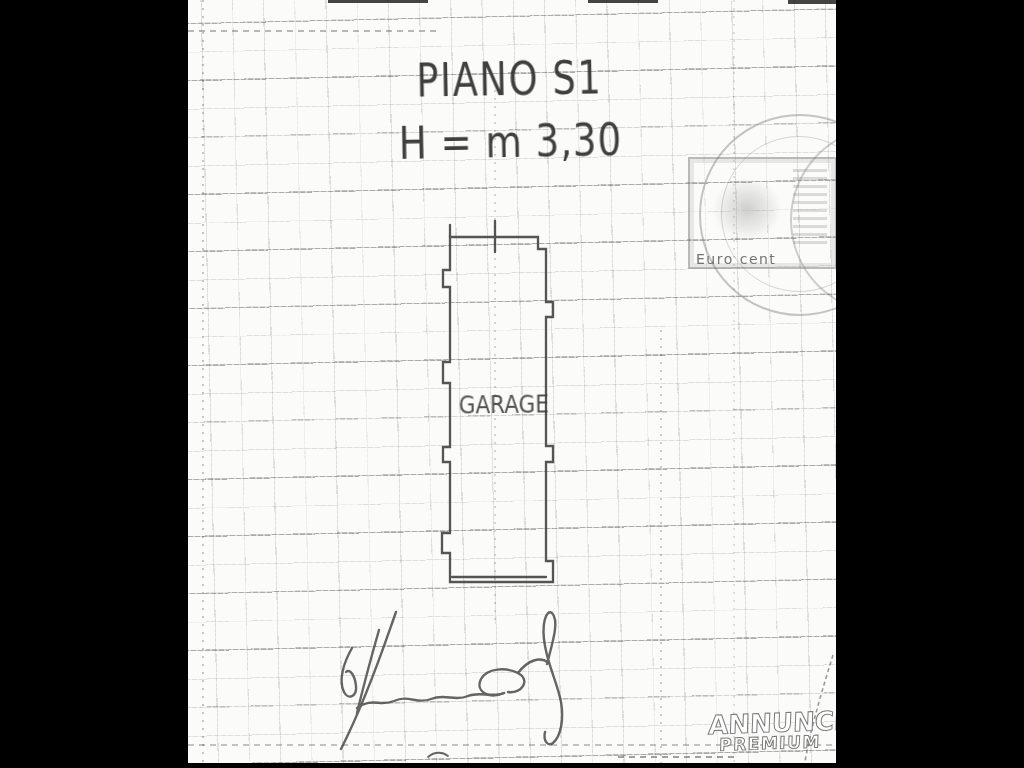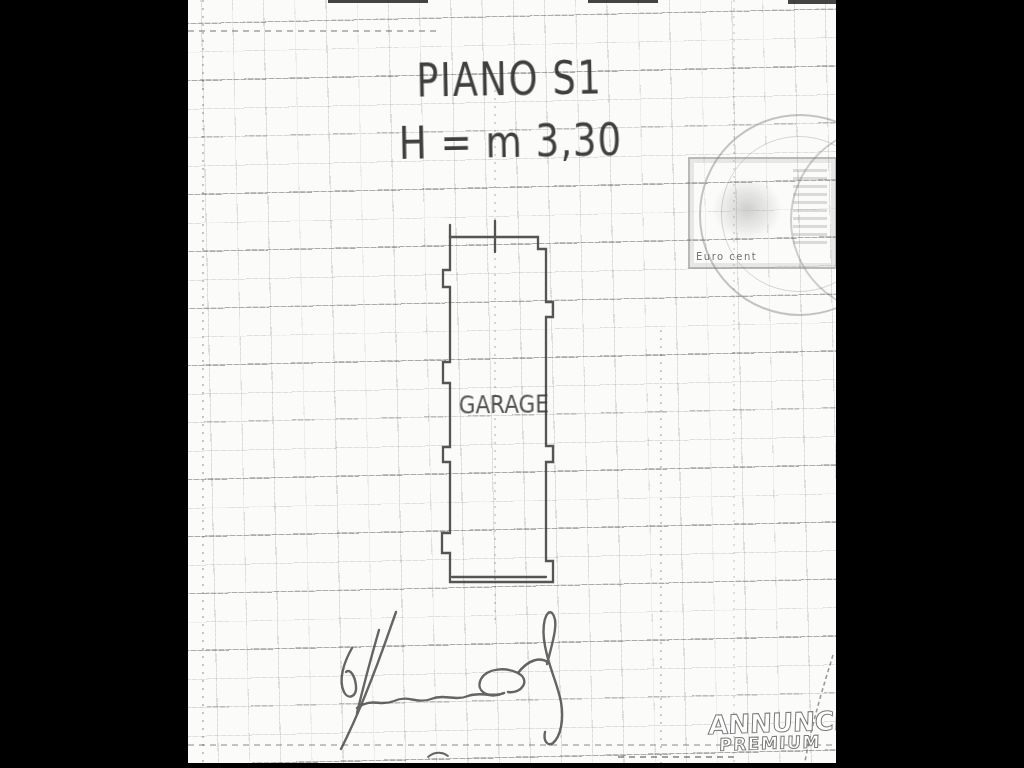--- a/index.html
+++ b/index.html
@@ -40,21 +40,21 @@
   .stampA{left:511px;top:114px;width:198px;height:198px;}
   .stampAi{left:533px;top:136px;width:154px;height:154px;border-width:1.5px;border-color:rgba(112,112,112,.28);}
   .stampB{left:602px;top:126px;width:184px;height:184px;border-color:rgba(112,112,112,.33);}
   .rect-stamp{position:absolute;left:500px;top:157px;width:145px;height:108px;
       border:2px solid rgba(120,120,120,.5);box-shadow:inset 0 0 0 4px rgba(120,120,120,.15);
       filter:blur(.5px);}
   .rect-stamp::before{content:"";position:absolute;left:22px;top:18px;width:70px;height:64px;
       background:radial-gradient(ellipse at center, rgba(125,125,125,.35), rgba(125,125,125,0) 70%);}
   .rect-stamp::after{content:"";position:absolute;right:8px;top:10px;width:34px;height:80px;
       background:repeating-linear-gradient(to bottom, rgba(120,120,120,.25) 0 3px, transparent 3px 8px);}
-  .stamp-text{position:absolute;left:508px;top:251px;font-size:10px;letter-spacing:1.5px;
+  .stamp-text{position:absolute;left:508px;top:251px;font-size:14px;letter-spacing:1.5px;
       color:rgba(90,90,90,.85);filter:blur(.3px);}
 
   
   .wm-subito{position:absolute;left:452px;top:684px;display:flex;align-items:center;gap:6px;
       opacity:.26;filter:blur(.7px);}
   .wm-subito .dot{width:38px;height:38px;border-radius:50%;background:#9a9a9a;}
   .wm-subito .txt{font-size:37px;font-weight:bold;color:#9a9a9a;letter-spacing:1px;}
   .wm-premium{position:absolute;left:520px;top:710px;width:125px;text-align:center;
       transform:rotate(-2deg) skewX(-4deg);color:#fff;
       -webkit-text-stroke:1px rgba(115,115,115,.95);line-height:1;}

